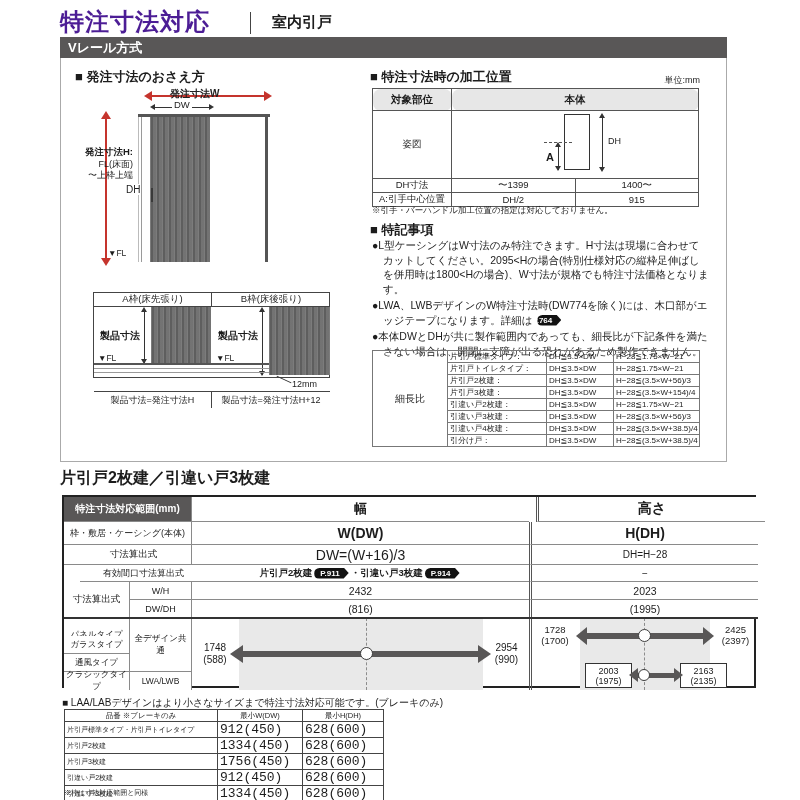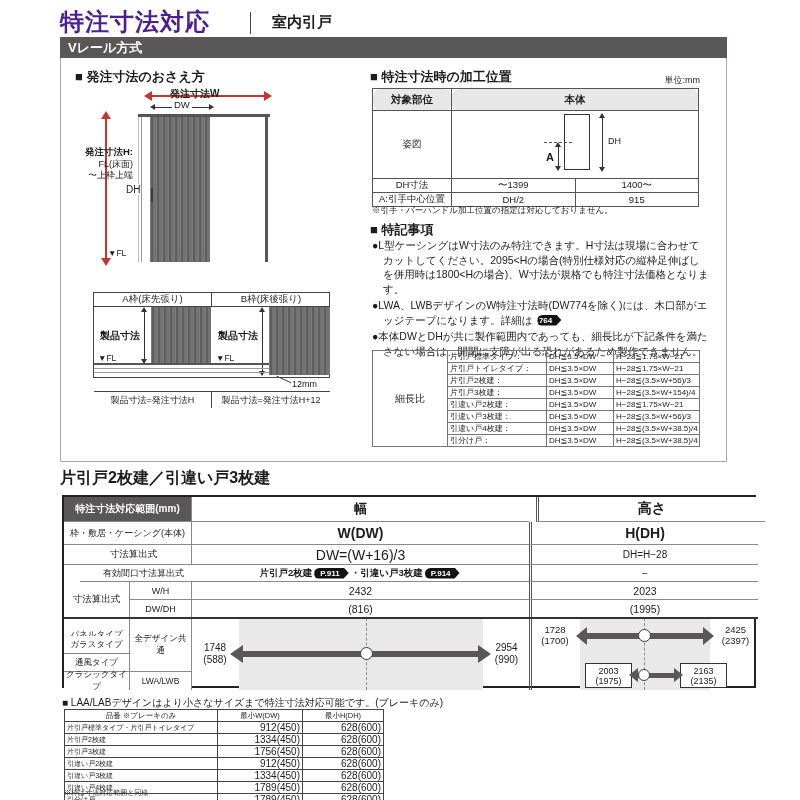--- a/index.html
+++ b/index.html
@@ -36,21 +36,21 @@
   .bar{position:absolute;background:#595757;}
   .circle{position:absolute;width:13px;height:13px;border-radius:50%;background:#fff;
         border:1.5px solid #3d3d3d;box-sizing:border-box;z-index:3;}
   .shade{position:absolute;background:#e9e9e9;}
   .dash-v{position:absolute;border-left:1px dashed #8c8c8c;width:0;}
   
   table.laa{border-collapse:collapse;table-layout:fixed;}
   table.laa th,table.laa td{border:1px solid #444;padding:0 2px;overflow:hidden;white-space:nowrap;}
   table.laa th{font-size:7.5px;font-weight:normal;text-align:center;}
   table.laa td.lbl{font-size:7px;text-align:left;}
-  table.laa td.val{font-size:10px;text-align:right;}
+  table.laa td.val{font-size:13px;text-align:left;font-family:Liberation Mono, monospace;}
 </style>
 </head>
 <body>
 
 <div id="page">
 
   <div class="abs" style="left:60px;top:6px;font-size:24px;font-weight:bold;letter-spacing:1px;color:#4c1d95;">特注寸法対応</div>
   <div class="abs" style="left:250px;top:12px;width:1px;height:22px;background:#444;"></div>
   <div class="abs" style="left:272px;top:13px;font-size:15px;font-weight:bold;">室内引戸</div>
 

